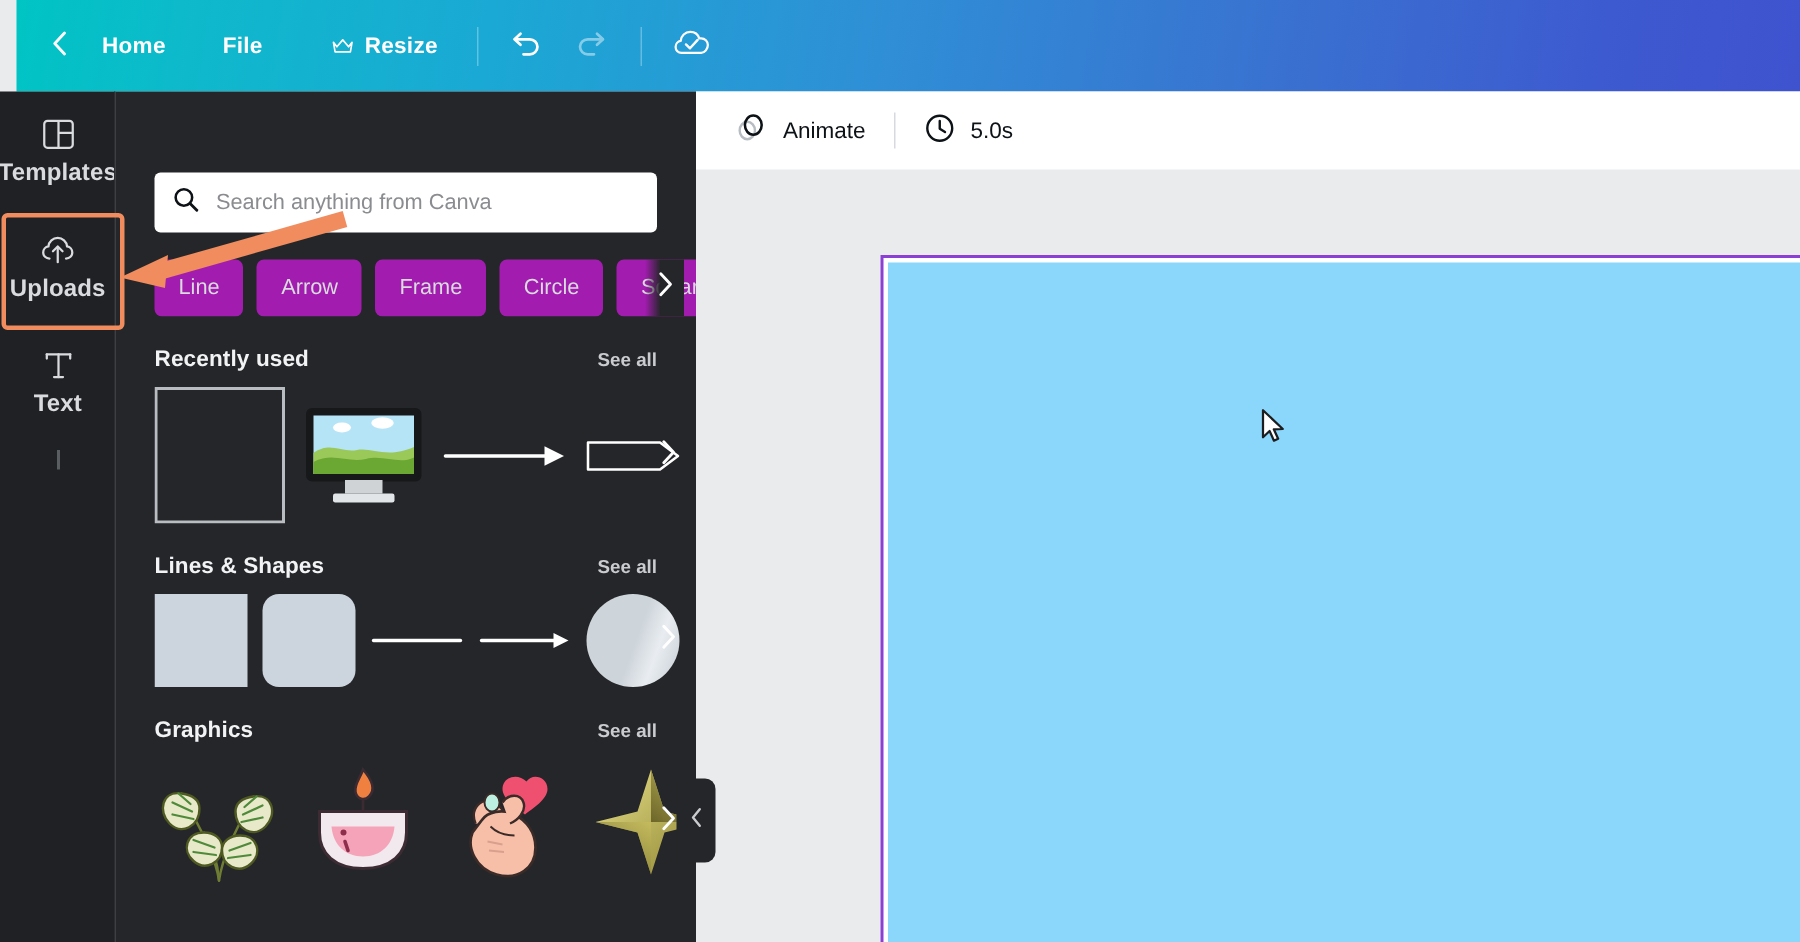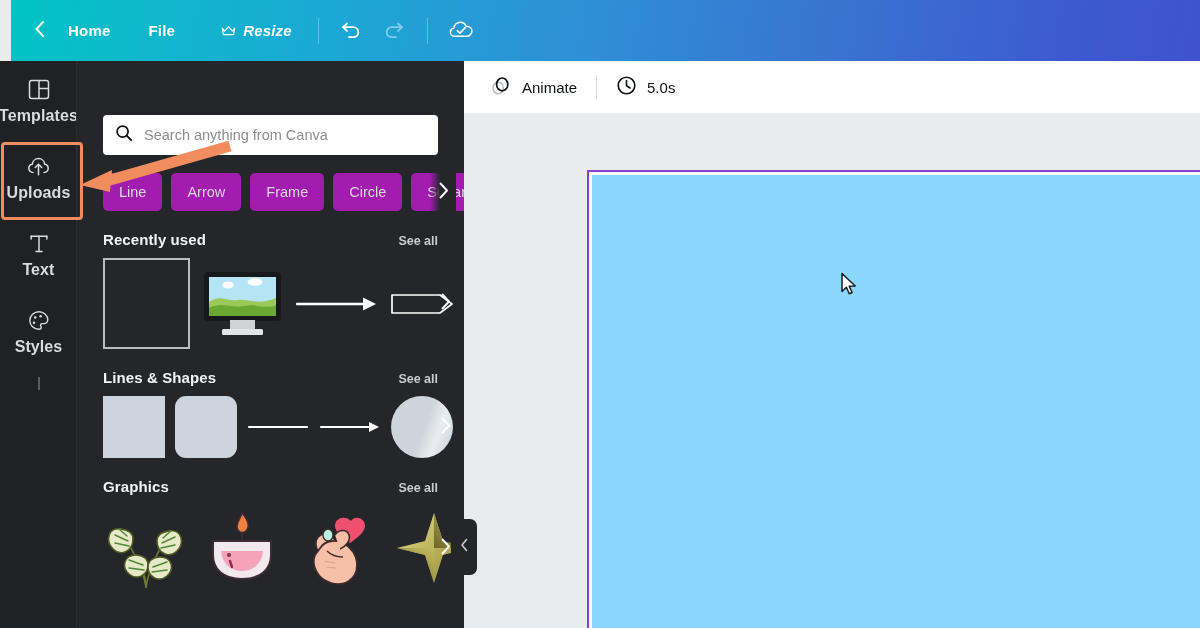--- a/index.html
+++ b/index.html
@@ -23,21 +23,21 @@
     display: flex; align-items: center;
     height: 40px; padding: 0 14px;
     border-radius: 5px;
     font-size: 15px; font-weight: bold;
     letter-spacing: .2px;
     color: #ffffff; cursor: pointer;
     white-space: nowrap;
   }
   .tb-back { padding: 0 8px 0 4px; }
   .tb-gap-1 { margin-left: 10px; }
-  .tb-gap-2 { margin-left: 18px; font-style: italic; }
+  .tb-gap-2 { margin-left: 18px; }
   .tb-crown { margin-right: 7px; display: inline-flex; }
   .tb-divider {
     width: 1px; height: 26px;
     background: rgba(255,255,255,.30);
     margin: 0 12px;
   }
   .tb-icobtn {
     width: 42px; height: 40px;
     display: flex; align-items: center; justify-content: center;
     border-radius: 5px; cursor: pointer;
@@ -327,34 +327,20 @@
         <path d="M4.2 5.2H19.8" stroke="#d9dbde" stroke-width="1.5" stroke-linecap="round"></path>
         <path d="M12 5.2V20.4" stroke="#d9dbde" stroke-width="1.5" stroke-linecap="round"></path>
         <path d="M4.2 5.2V8.0" stroke="#d9dbde" stroke-width="1.5" stroke-linecap="round"></path>
         <path d="M19.8 5.2V8.0" stroke="#d9dbde" stroke-width="1.5" stroke-linecap="round"></path>
         <path d="M9.0 20.4H15.0" stroke="#d9dbde" stroke-width="1.5" stroke-linecap="round"></path>
       </svg>
     </span>
     <span class="rl">Text</span>
   </div>
 
-  <div class="rail-item">
-    <span class="ri">
-      <svg width="26" height="25" viewBox="0 0 26 25" fill="none">
-        <path d="M13 3.8C7.9 3.8 3.8 7.7 3.8 12.5C3.8 17.3 7.9 21.2 13 21.2
-                 C14.4 21.2 15.2 20.3 15.2 19.3C15.2 18.4 14.5 17.9 14.5 17.1
-                 C14.5 16.2 15.3 15.6 16.3 15.6H18.0C20.1 15.6 21.8 13.9 21.8 11.8
-                 C21.8 7.4 17.9 3.8 13 3.8Z" stroke="#d9dbde" stroke-width="1.4" fill="none" stroke-linejoin="round"></path>
-        <circle cx="9.2" cy="9.6" r="1.25" fill="#d9dbde"></circle>
-        <circle cx="14.6" cy="8.3" r="1.25" fill="#d9dbde"></circle>
-        <circle cx="8.0" cy="14.8" r="1.25" fill="#d9dbde"></circle>
-      </svg>
-    </span>
-    <span class="rl">Styles</span>
-  </div>
 
 
 
   <div class="rail-more">
       <i></i>
     </div>
 </div>
 
 <div class="hl-box"></div>
 <svg class="hl-arrow" viewBox="0 0 165 60" fill="none">

